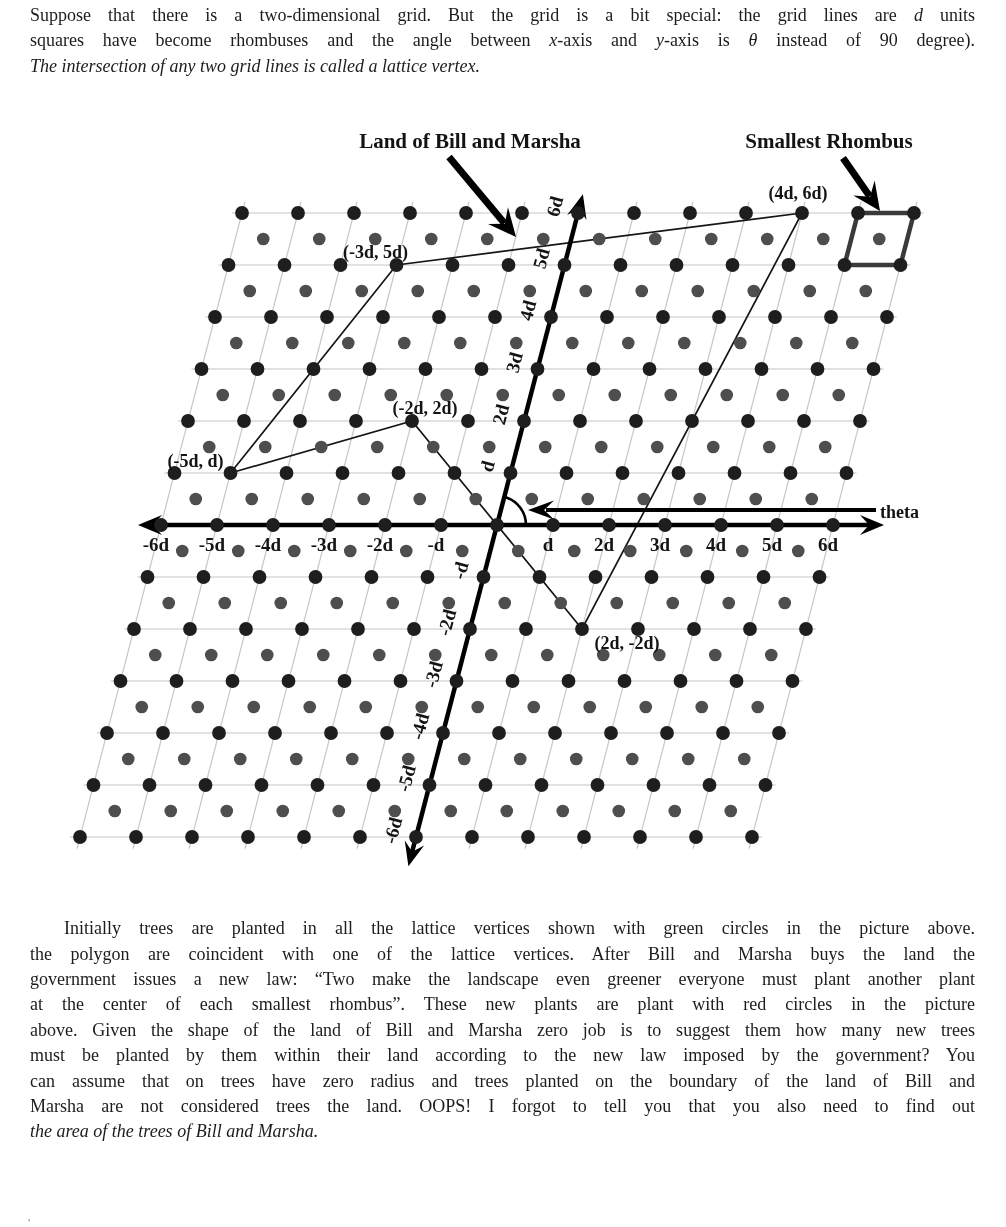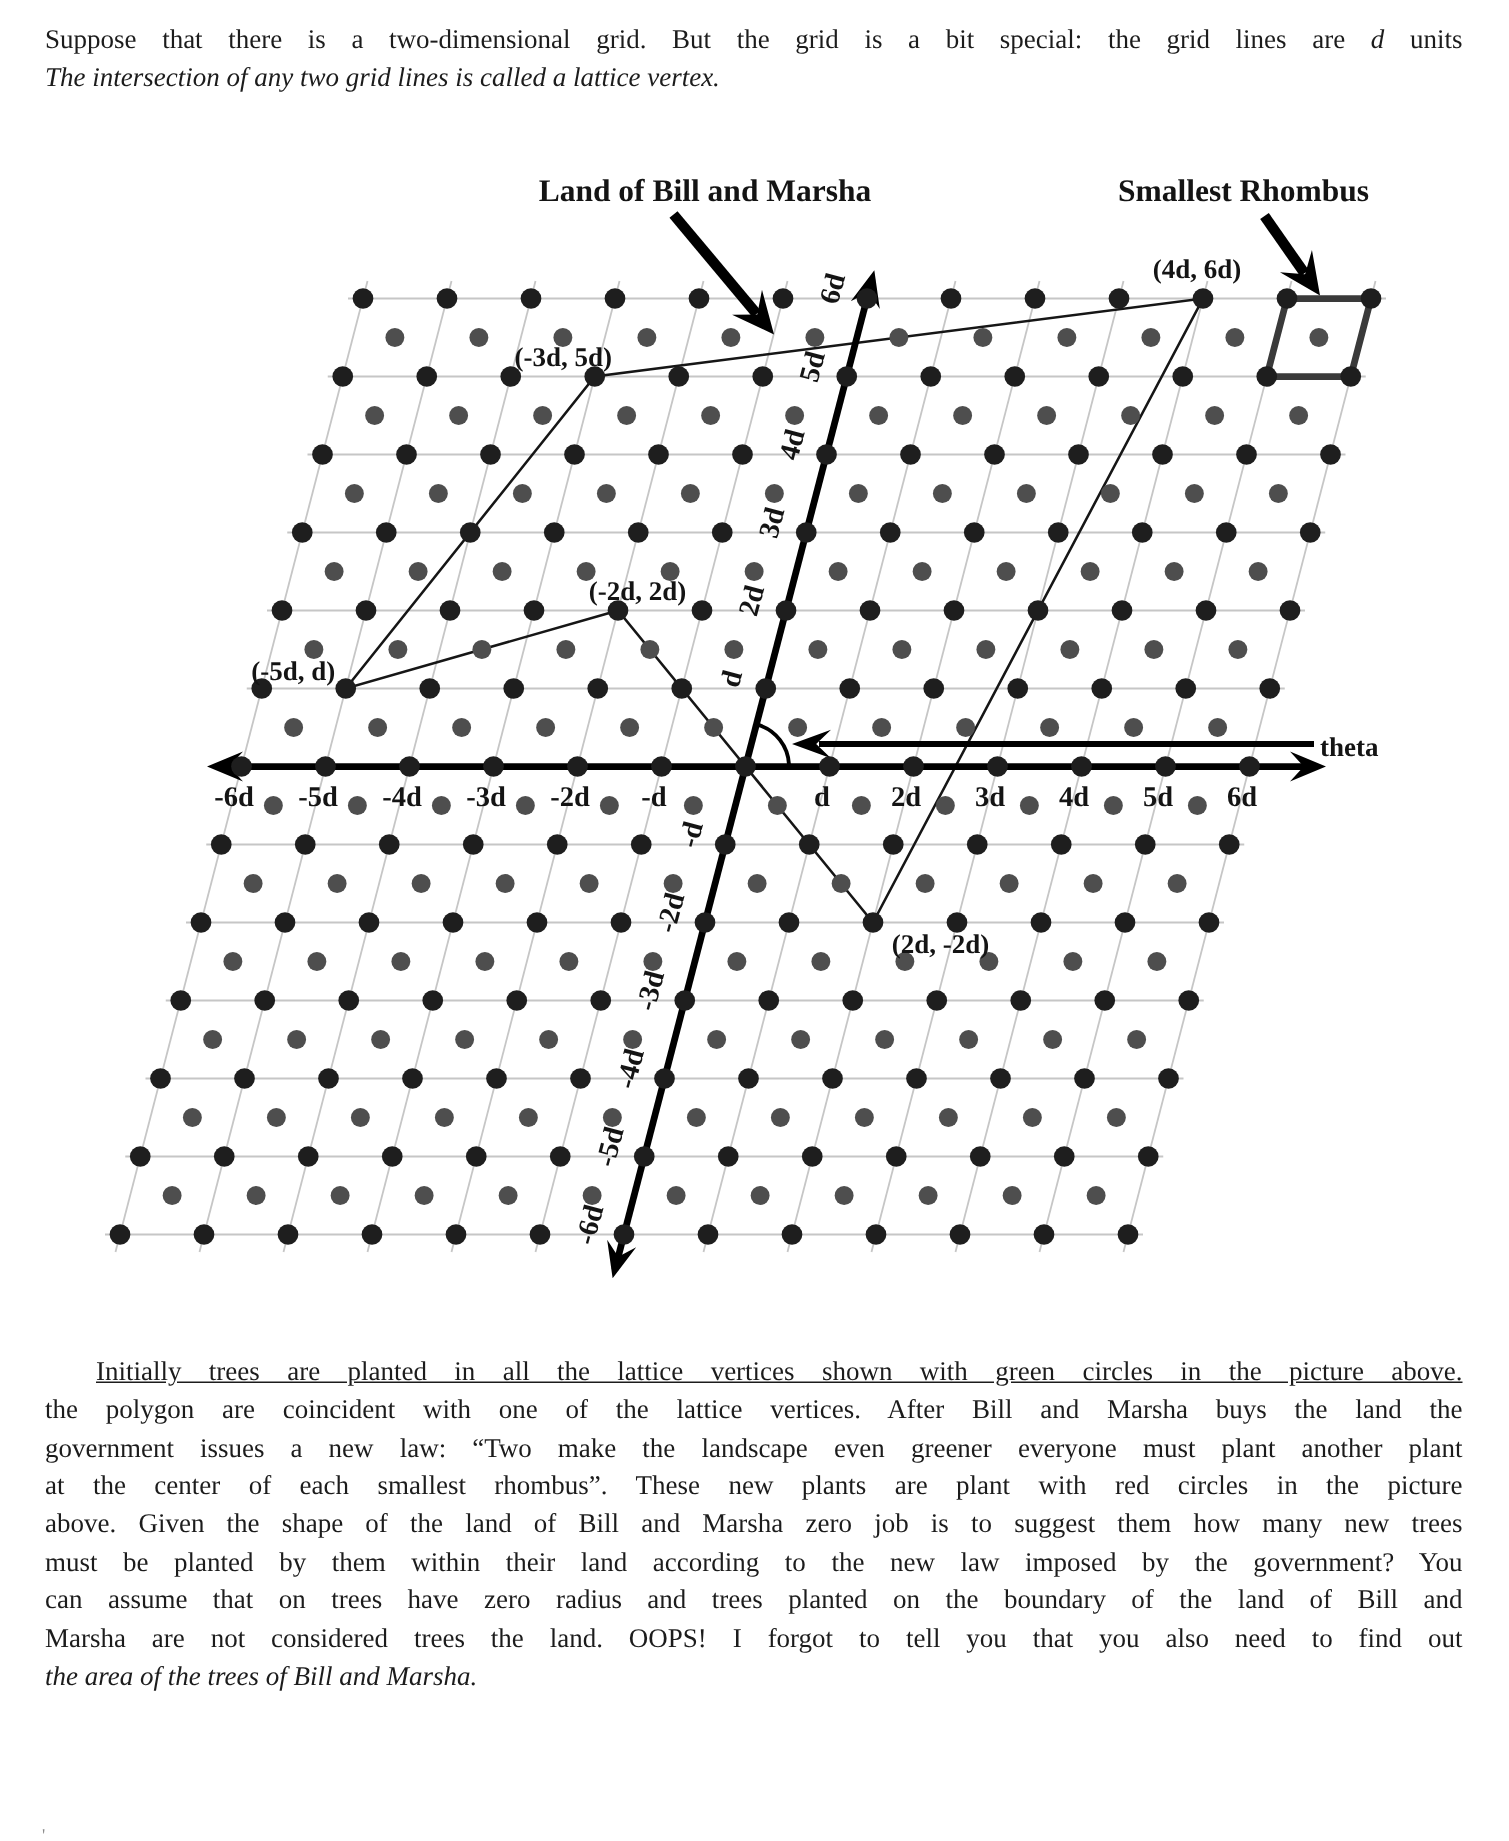--- a/index.html
+++ b/index.html
@@ -1,34 +1,35 @@
 <!DOCTYPE html>
 <html><head>
 <meta charset="utf-8">
 <style>
   html,body{margin:0;padding:0;background:#ffffff;}
   body{width:1006px;height:1227px;overflow:hidden;position:relative;
        font-family:"Liberation Serif",serif;color:#1c1c1c;}
   .para{margin:0 31px 0 30px;font-size:18px;line-height:25.4px;}
   .para .line{text-align:justify;text-align-last:justify;white-space:normal;}
   .para .line.last{text-align-last:left;font-style:italic;}
-  .para .line.indent{text-indent:34px;text-decoration:underline;}
-  #para1{padding-top:14px;}
+  .para .line.indent{text-indent:34px;}
+  #para1{padding-top:3px;}
   #figure-wrap{margin-top:35px;height:800px;position:relative;}
   #figure-svg{display:block;}
   #para2{padding-top:2px;}
   #stray-mark{position:absolute;left:28px;top:1216px;font-size:12px;color:#888;}
   i.mvar{font-style:italic;}
   svg text{font-family:"Liberation Serif",serif;font-weight:bold;fill:#141414;}
 </style>
 </head>
 <body>
 
 <div class="para" id="para1">
   <div class="line">Suppose that there is a two-dimensional grid. But the grid is a bit special: the grid lines are <i class="mvar">d</i> units</div>
+  <div class="line">squares have become rhombuses and the angle between <i class="mvar">x</i>-axis and <i class="mvar">y</i>-axis is <i class="mvar">θ</i> instead of 90 degree).</div>
   <div class="line last">The intersection of any two grid lines is called a lattice vertex.</div>
 </div>
 
 <div id="figure-wrap">
   <svg id="figure-svg" width="1006" height="800" viewBox="0 140 1006 800">
       <g>
         <line x1="70" y1="863" x2="762" y2="863" stroke="#c6c6c6" stroke-width="1.2"></line>
         <line x1="83.5" y1="811" x2="775.5" y2="811" stroke="#c6c6c6" stroke-width="1.2"></line>
         <line x1="97" y1="759" x2="789" y2="759" stroke="#c6c6c6" stroke-width="1.2"></line>
         <line x1="110.5" y1="707" x2="802.5" y2="707" stroke="#c6c6c6" stroke-width="1.2"></line>

